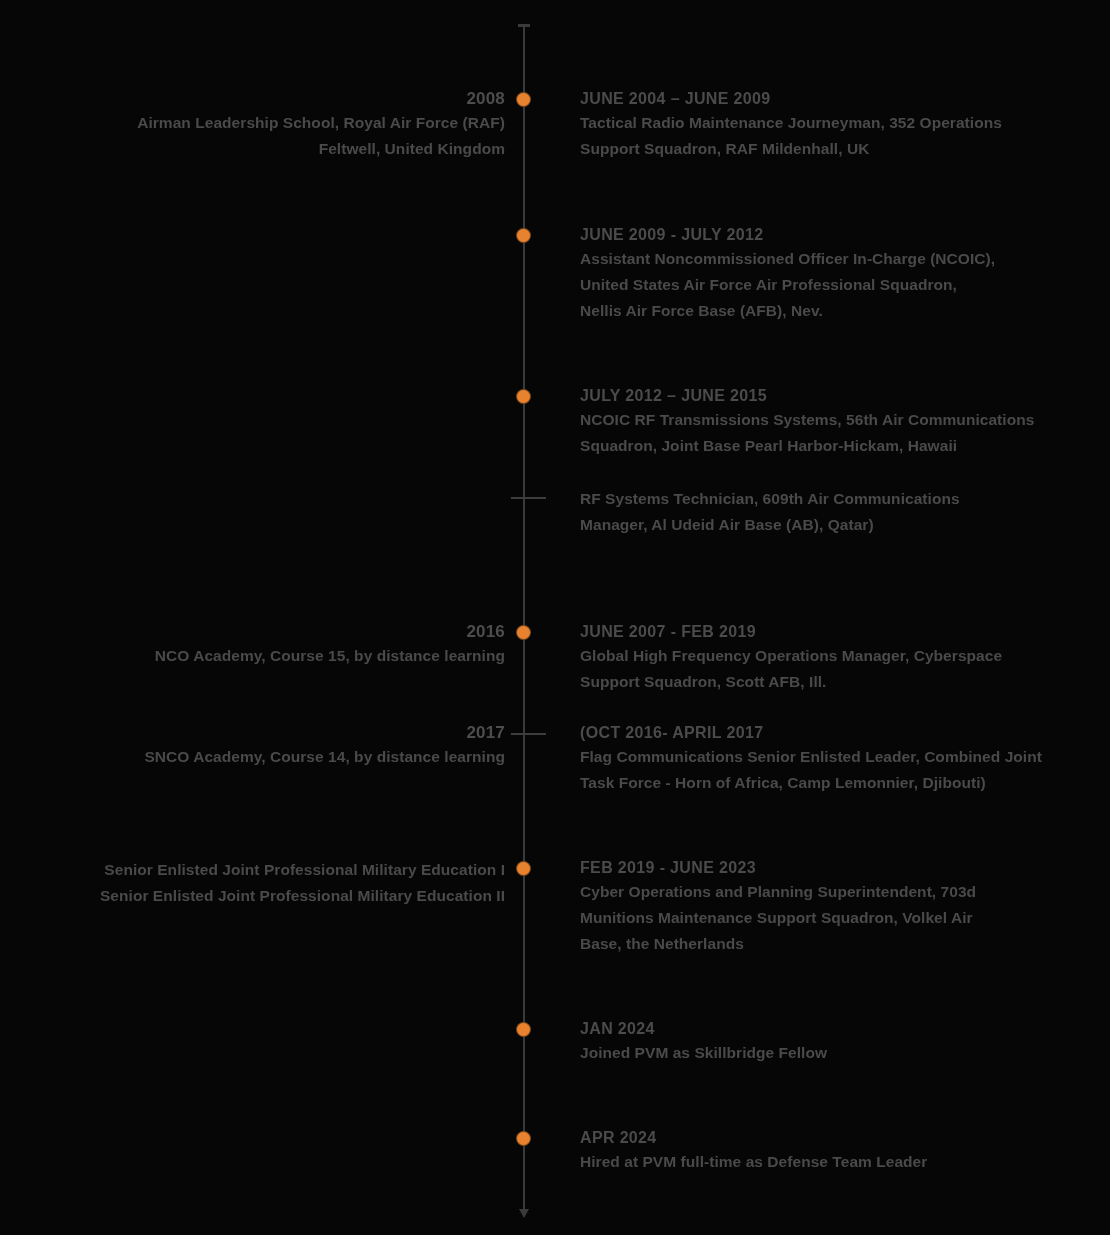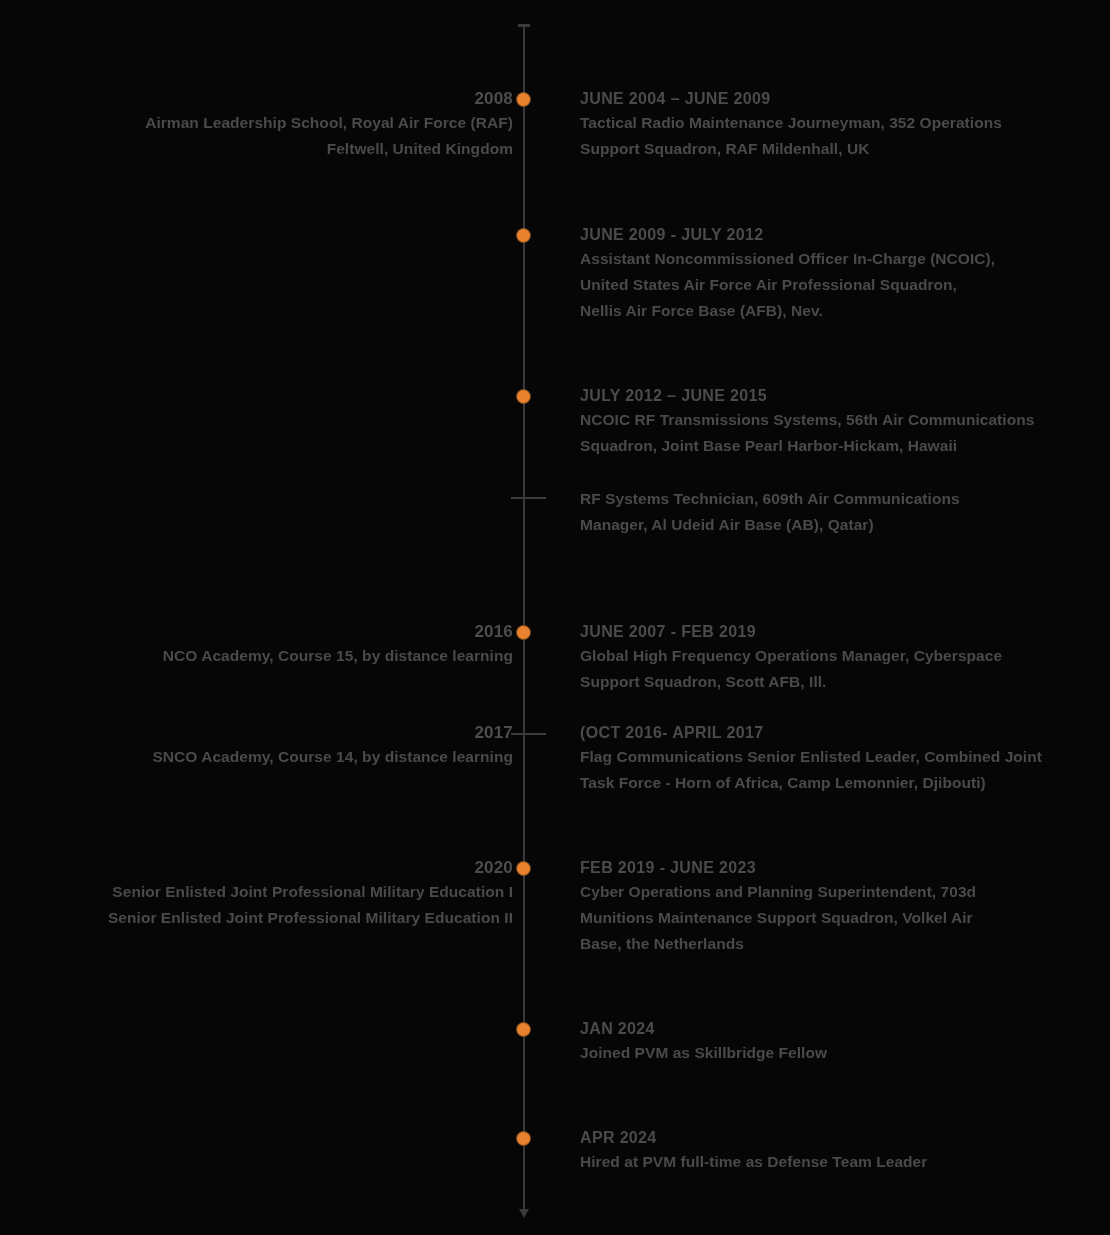--- a/index.html
+++ b/index.html
@@ -47,21 +47,21 @@
 
   
   .timeline-row {
     position: absolute;
     left: 0;
     width: 1110px;
   }
 
   .left-col {
     position: absolute;
-    left: 16px;
+    left: 8px;
     width: 497px;
     text-align: right;
   }
   .right-col {
     position: absolute;
     left: 580px;
     width: 555px;
     text-align: left;
   }
 
@@ -188,21 +188,20 @@
       </div>
       <div class="right-col">
         <p class="event-date">(OCT 2016- APRIL 2017</p>
         <p class="event-desc">Flag Communications Senior Enlisted Leader, Combined Joint</p>
         <p class="event-desc">Task Force - Horn of Africa, Camp Lemonnier, Djibouti)</p>
       </div>
     </div>
     <div class="timeline-row" style="top: 857px;">
       <div class="marker-dot" style="top: 5px;"></div>
       <div class="left-col">
-        <p class="year-label">2020</p>
         <p class="left-detail">Senior Enlisted Joint Professional Military Education I</p>
         <p class="left-detail">Senior Enlisted Joint Professional Military Education II</p>
       </div>
       <div class="right-col">
         <p class="event-date">FEB 2019 - JUNE 2023</p>
         <p class="event-desc">Cyber Operations and Planning Superintendent, 703d</p>
         <p class="event-desc">Munitions Maintenance Support Squadron, Volkel Air</p>
         <p class="event-desc">Base, the Netherlands</p>
       </div>
     </div>

